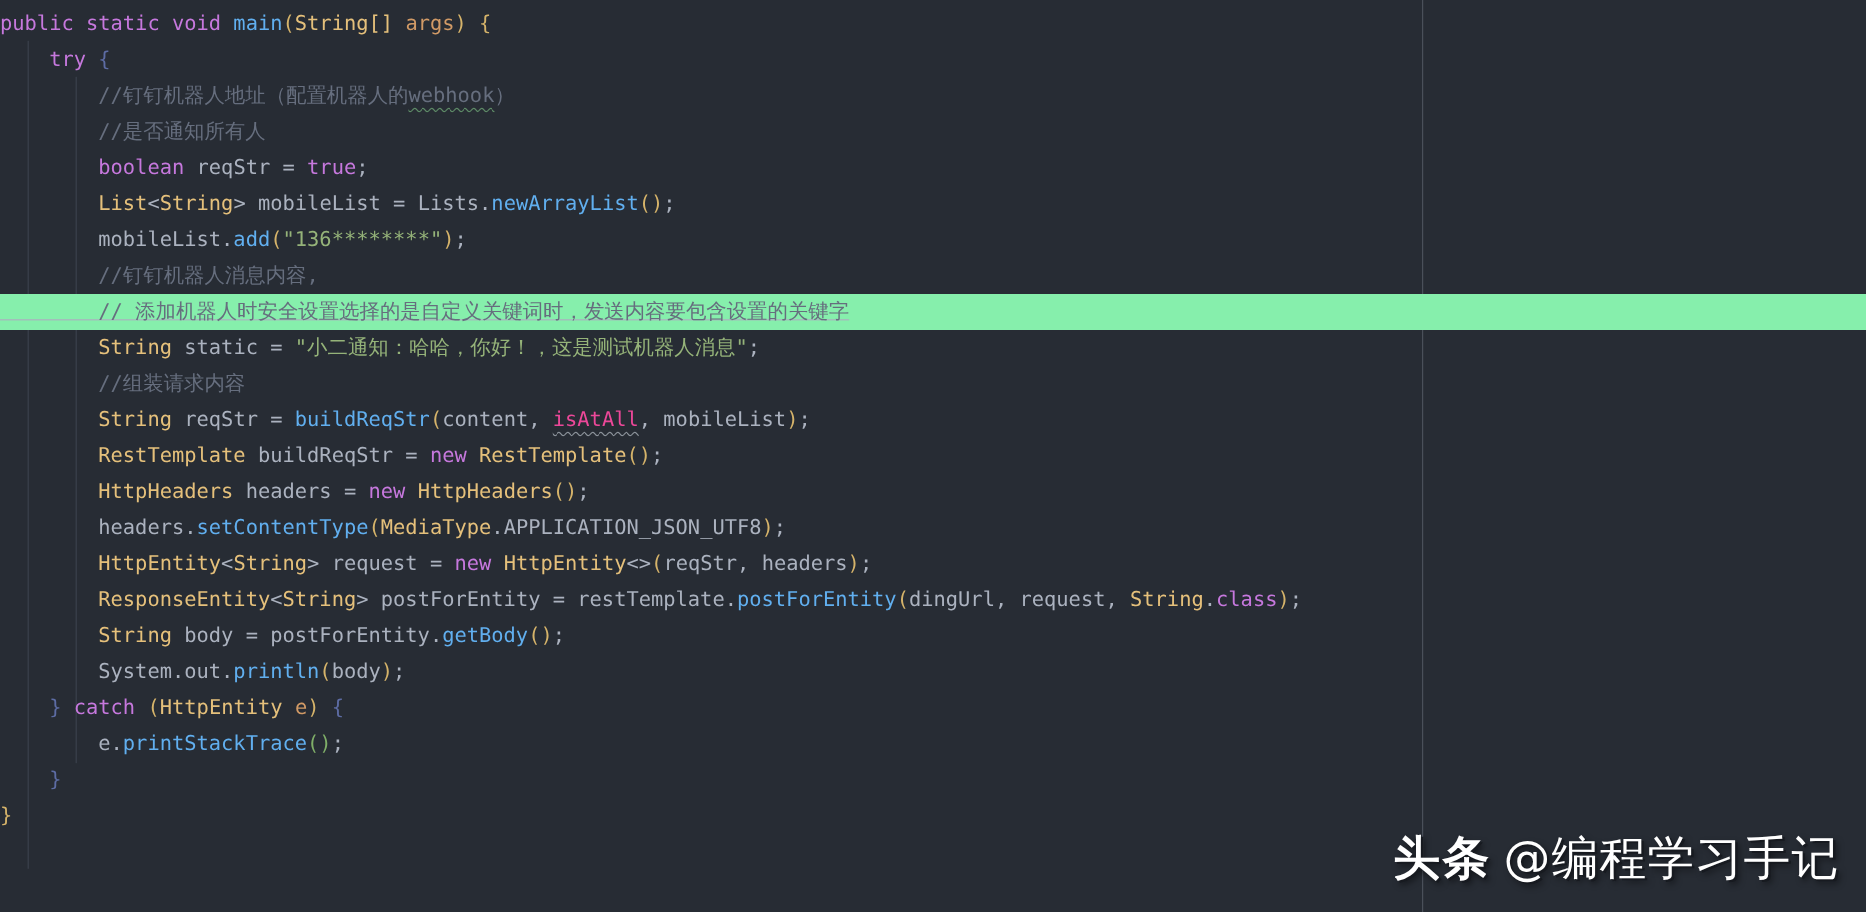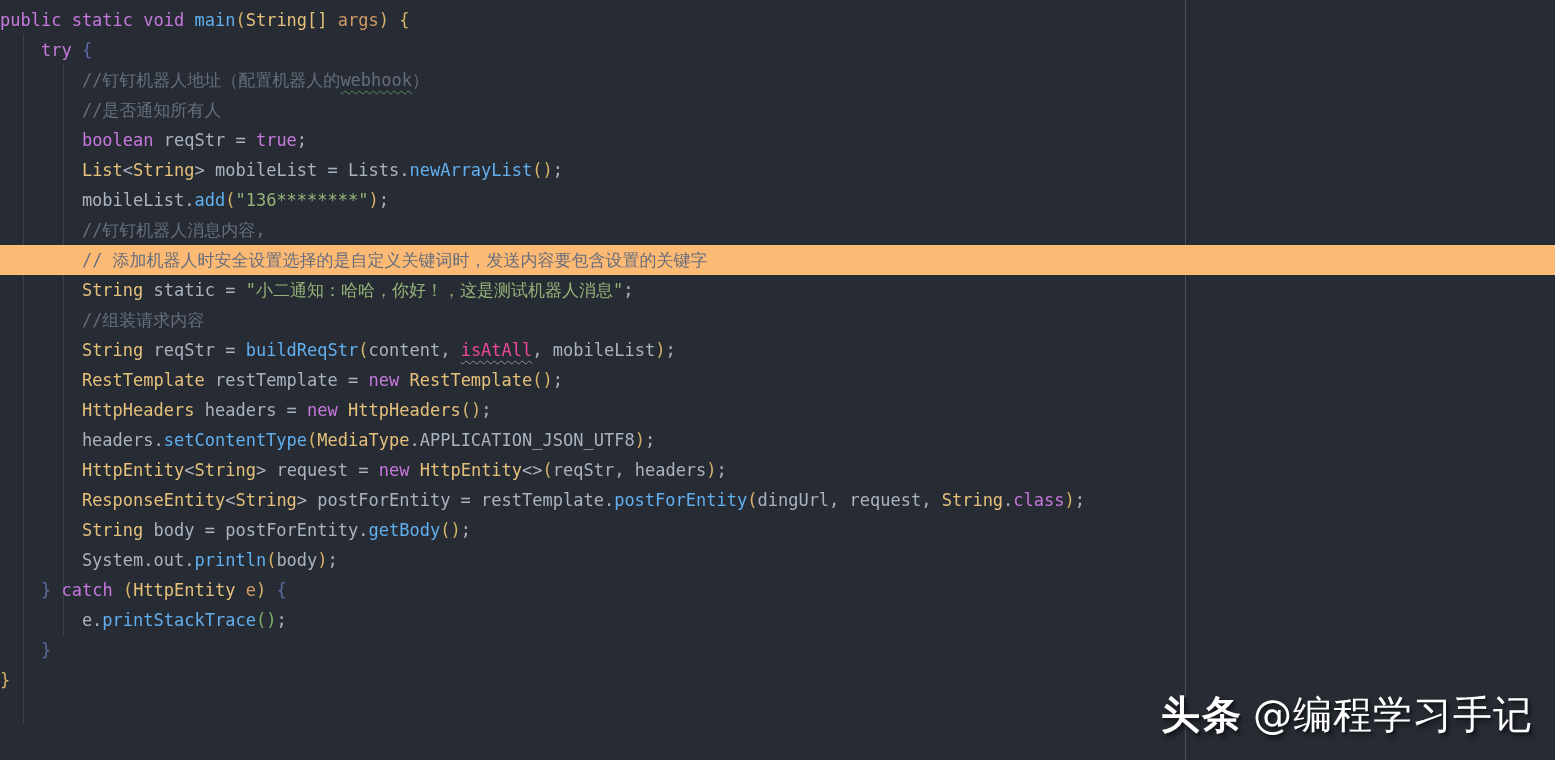--- a/index.html
+++ b/index.html
@@ -2,21 +2,21 @@
 <html><head>
 <meta charset="utf-8">
 <style>
   html,body{margin:0;padding:0;background:#272c34;}
   body{width:1555px;height:760px;overflow:hidden;position:relative;
        font-family:"DejaVu Sans Mono","Liberation Mono",monospace;}
   #editor{position:absolute;inset:0;}
   #code{position:relative;padding-top:5px;z-index:2;}
   .code-line{display:block;white-space:pre;line-height:30px;font-size:17px;
              color:#abb2bf;}
-  .code-line.current{background:#fdba74;}
+  .code-line.current{background:#86efac;text-decoration:underline;}
   .tk-def{color:#abb2bf;}
   .tk-kw{color:#c678dd;}
   .tk-type{color:#e5c07b;}
   .tk-fn{color:#61afef;}
   .tk-str{color:#95b379;}
   .tk-stru{color:#95b379;text-decoration:underline;text-underline-offset:4px;
            text-decoration-thickness:1px;}
   .tk-com{color:#666e7e;}
   .tk-comw{color:#666e7e;text-decoration:underline wavy #5d8a66;
            text-decoration-thickness:1px;text-underline-offset:4px;}
@@ -59,21 +59,21 @@
       <div class="code-line"><span class="tk-def">        </span><span class="tk-com">//钉钉机器人地址（配置机器人的</span><span class="tk-comw">webhook</span><span class="tk-com">）</span></div>
       <div class="code-line"><span class="tk-def">        </span><span class="tk-com">//是否通知所有人</span></div>
       <div class="code-line"><span class="tk-def">        </span><span class="tk-kw">boolean</span><span class="tk-def"> reqStr = </span><span class="tk-kw">true</span><span class="tk-def">;</span></div>
       <div class="code-line"><span class="tk-def">        </span><span class="tk-type">List</span><span class="tk-def">&lt;</span><span class="tk-type">String</span><span class="tk-def">&gt; mobileList = Lists.</span><span class="tk-fn">newArrayList</span><span class="tk-p1">()</span><span class="tk-def">;</span></div>
       <div class="code-line"><span class="tk-def">        mobileList.</span><span class="tk-fn">add</span><span class="tk-p1">(</span><span class="tk-str">"136********"</span><span class="tk-p1">)</span><span class="tk-def">;</span></div>
       <div class="code-line"><span class="tk-def">        </span><span class="tk-com">//钉钉机器人消息内容,</span></div>
       <div class="code-line current"><span class="tk-def">        </span><span class="tk-com">// 添加机器人时安全设置选择的是自定义关键词时，发送内容要包含设置的关键字</span></div>
       <div class="code-line"><span class="tk-def">        </span><span class="tk-type">String</span><span class="tk-def"> static = </span><span class="tk-str">"小二通知：哈哈，你好！，这是测试机器人消息"</span><span class="tk-def">;</span></div>
       <div class="code-line"><span class="tk-def">        </span><span class="tk-com">//组装请求内容</span></div>
       <div class="code-line"><span class="tk-def">        </span><span class="tk-type">String</span><span class="tk-def"> reqStr = </span><span class="tk-fn">buildReqStr</span><span class="tk-p1">(</span><span class="tk-def">content, </span><span class="tk-defw">isAtAll</span><span class="tk-def">, mobileList</span><span class="tk-p1">)</span><span class="tk-def">;</span></div>
-      <div class="code-line"><span class="tk-def">        </span><span class="tk-type">RestTemplate</span><span class="tk-def"> restTemplate = </span><span class="tk-kw">new</span><span class="tk-def"> </span><span class="tk-type">RestTemplate</span><span class="tk-p1">()</span><span class="tk-def">;</span></div>
+      <div class="code-line"><span class="tk-def">        </span><span class="tk-type">RestTemplate</span><span class="tk-def"> buildReqStr = </span><span class="tk-kw">new</span><span class="tk-def"> </span><span class="tk-type">RestTemplate</span><span class="tk-p1">()</span><span class="tk-def">;</span></div>
       <div class="code-line"><span class="tk-def">        </span><span class="tk-type">HttpHeaders</span><span class="tk-def"> headers = </span><span class="tk-kw">new</span><span class="tk-def"> </span><span class="tk-type">HttpHeaders</span><span class="tk-p1">()</span><span class="tk-def">;</span></div>
       <div class="code-line"><span class="tk-def">        headers.</span><span class="tk-fn">setContentType</span><span class="tk-p1">(</span><span class="tk-type">MediaType</span><span class="tk-def">.</span><span class="tk-def">APPLICATION_JSON_UTF8</span><span class="tk-p1">)</span><span class="tk-def">;</span></div>
       <div class="code-line"><span class="tk-def">        </span><span class="tk-type">HttpEntity</span><span class="tk-def">&lt;</span><span class="tk-type">String</span><span class="tk-def">&gt; request = </span><span class="tk-kw">new</span><span class="tk-def"> </span><span class="tk-type">HttpEntity</span><span class="tk-def">&lt;&gt;</span><span class="tk-p1">(</span><span class="tk-def">reqStr, headers</span><span class="tk-p1">)</span><span class="tk-def">;</span></div>
       <div class="code-line"><span class="tk-def">        </span><span class="tk-type">ResponseEntity</span><span class="tk-def">&lt;</span><span class="tk-type">String</span><span class="tk-def">&gt; postForEntity = restTemplate.</span><span class="tk-fn">postForEntity</span><span class="tk-p1">(</span><span class="tk-def">dingUrl, request, </span><span class="tk-type">String</span><span class="tk-def">.</span><span class="tk-kw">class</span><span class="tk-p1">)</span><span class="tk-def">;</span></div>
       <div class="code-line"><span class="tk-def">        </span><span class="tk-type">String</span><span class="tk-def"> body = postForEntity.</span><span class="tk-fn">getBody</span><span class="tk-p1">()</span><span class="tk-def">;</span></div>
       <div class="code-line"><span class="tk-def">        System.out.</span><span class="tk-fn">println</span><span class="tk-p1">(</span><span class="tk-def">body</span><span class="tk-p1">)</span><span class="tk-def">;</span></div>
       <div class="code-line"><span class="tk-def">    </span><span class="tk-br2">}</span><span class="tk-def"> </span><span class="tk-kw">catch</span><span class="tk-def"> </span><span class="tk-p1">(</span><span class="tk-type">HttpEntity</span><span class="tk-def"> </span><span class="tk-num">e</span><span class="tk-p1">)</span><span class="tk-def"> </span><span class="tk-br2">{</span></div>
       <div class="code-line"><span class="tk-def">        e.</span><span class="tk-fn">printStackTrace</span><span class="tk-pg">()</span><span class="tk-def">;</span></div>
       <div class="code-line"><span class="tk-br2">    }</span></div>
       <div class="code-line"><span class="tk-br1">}</span></div>

